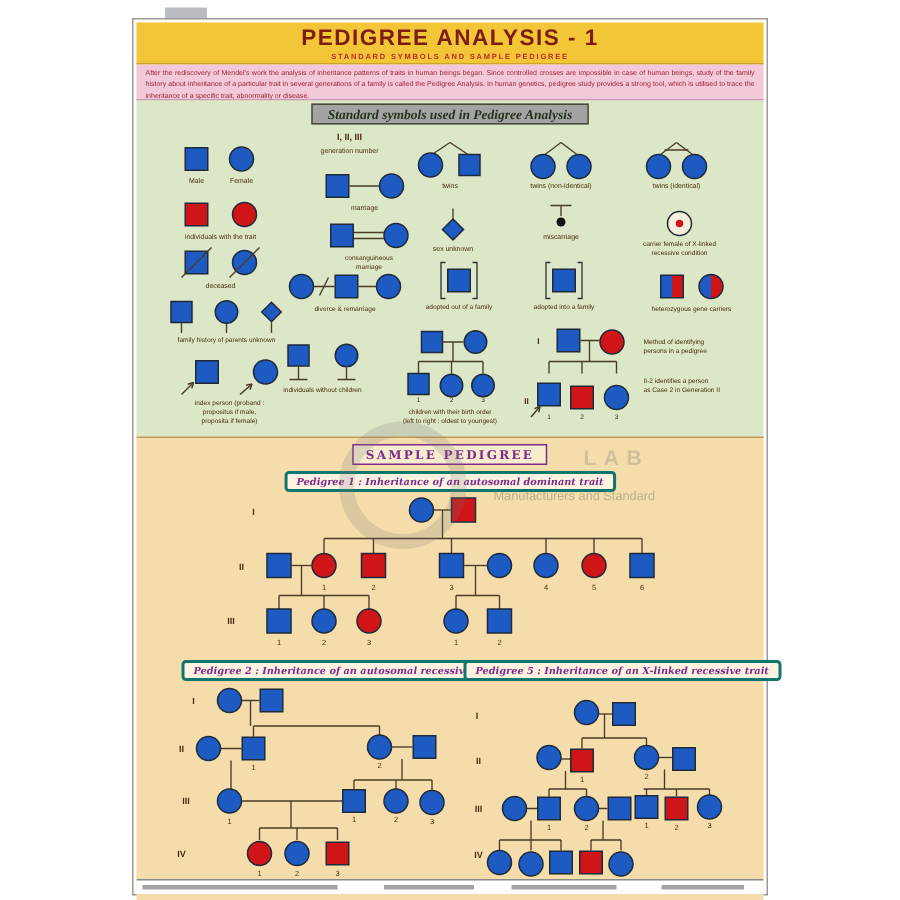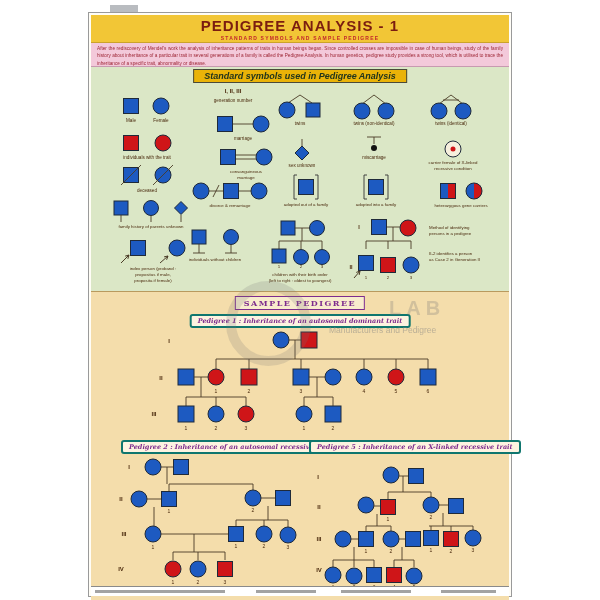--- a/index.html
+++ b/index.html
@@ -14,35 +14,35 @@
   #header .t2{font-size:5px;font-weight:bold;color:#c2272d;letter-spacing:1.2px;margin-top:1px;}
   #intro{top:30px;height:24px;background:#f3c9da;color:#9c2433;font-size:4.7px;line-height:1.55;
          padding:2px 6px;text-align:justify;border-bottom:1px solid #c79ab0;}
   #symbols{top:54px;height:224px;background:#dbe7c6;}
   #sample{top:278px;height:358px;background:#f4ddab;border-top:1px solid #b99a5e;}
   #footer{top:573px;height:10px;background:#ffffff;border-top:1px solid #8a8a8a;}
   .bar{position:absolute;top:3px;height:3px;background:#666;opacity:.6;}
   svg{position:absolute;left:0;top:0;}
   svg text{font-family:"Liberation Sans",sans-serif;}
   .boxtitle{position:absolute;left:50%;transform:translateX(-50%);white-space:nowrap;}
-  #sym-title{top:2px;background:#eab308;border:1px solid #4a4a3a;color:#22351c;
-             font-family:Liberation Sans, sans-serif;font-style:italic;font-weight:bold;font-size:9px;
+  #sym-title{top:2px;background:#a3a3a3;border:1px solid #4a4a3a;color:#22351c;
+             font-family:Liberation Serif, serif;font-style:italic;font-weight:bold;font-size:9px;
              padding:1px 10px;}
   #sample-title{top:4px;background:#f8eccd;border:1px solid #7d2b8d;color:#7d2b8d;
              font-weight:bold;font-size:8px;letter-spacing:1.5px;padding:1px 8px;
              font-family:"DejaVu Serif",serif;}
   .caption{position:absolute;background:#fdf3e0;border:2px solid #0f766e;border-radius:3px;
            color:#7d2b8d;font-family:"DejaVu Serif",serif;font-style:italic;font-weight:bold;
            font-size:6.5px;padding:1px 6px;white-space:nowrap;}
   #cap1{top:22px;left:50%;transform:translateX(-50%);}
   #cap2{top:148px;left:30px;}
   #cap3{top:148px;left:218px;}
   #wm-ring{position:absolute;left:137px;top:268px;width:85px;height:85px;border-radius:50%;
            border:10px solid rgba(120,120,120,.20);box-sizing:border-box;}
-  #wm-brand{position:absolute;left:300px;top:284px;font-size:20px;font-weight:bold;
+  #wm-brand{position:absolute;left:300px;top:284px;font-size:14px;font-weight:bold;
             color:rgba(120,120,120,.28);letter-spacing:5px;}
   #wm-sub{position:absolute;left:240px;top:312px;font-size:8.5px;color:rgba(130,130,130,.5);}
 </style>
 </head>
 <body>
 
 <div id="stage">
   <div id="scan-tab"></div>
   <div id="poster">
 
@@ -355,21 +355,21 @@
           <text x="323" y="297" font-size="4.8" fill="#4a2a0e" text-anchor="middle">5</text>
         </svg>
       <div id="sample-title" class="boxtitle">SAMPLE PEDIGREE</div>
       <div id="cap1" class="caption">Pedigree 1 : Inheritance of an autosomal dominant trait</div>
       <div id="cap2" class="caption">Pedigree 2 : Inheritance of an autosomal recessive trait.</div>
       <div id="cap3" class="caption">Pedigree 5 : Inheritance of an X-linked recessive trait</div>
     </div>
 
     <div id="wm-ring"></div>
     <div id="wm-brand">LAB</div>
-    <div id="wm-sub">Manufacturers and Pedigree</div>
+    <div id="wm-sub">Manufacturers and Standard</div>
 
     <div id="footer" class="sec">
       <div class="bar" style="left:4px;width:130px"></div>
       <div class="bar" style="left:165px;width:60px"></div>
       <div class="bar" style="left:250px;width:70px"></div>
       <div class="bar" style="left:350px;width:55px"></div>
     </div>
   </div>
 </div>
 

